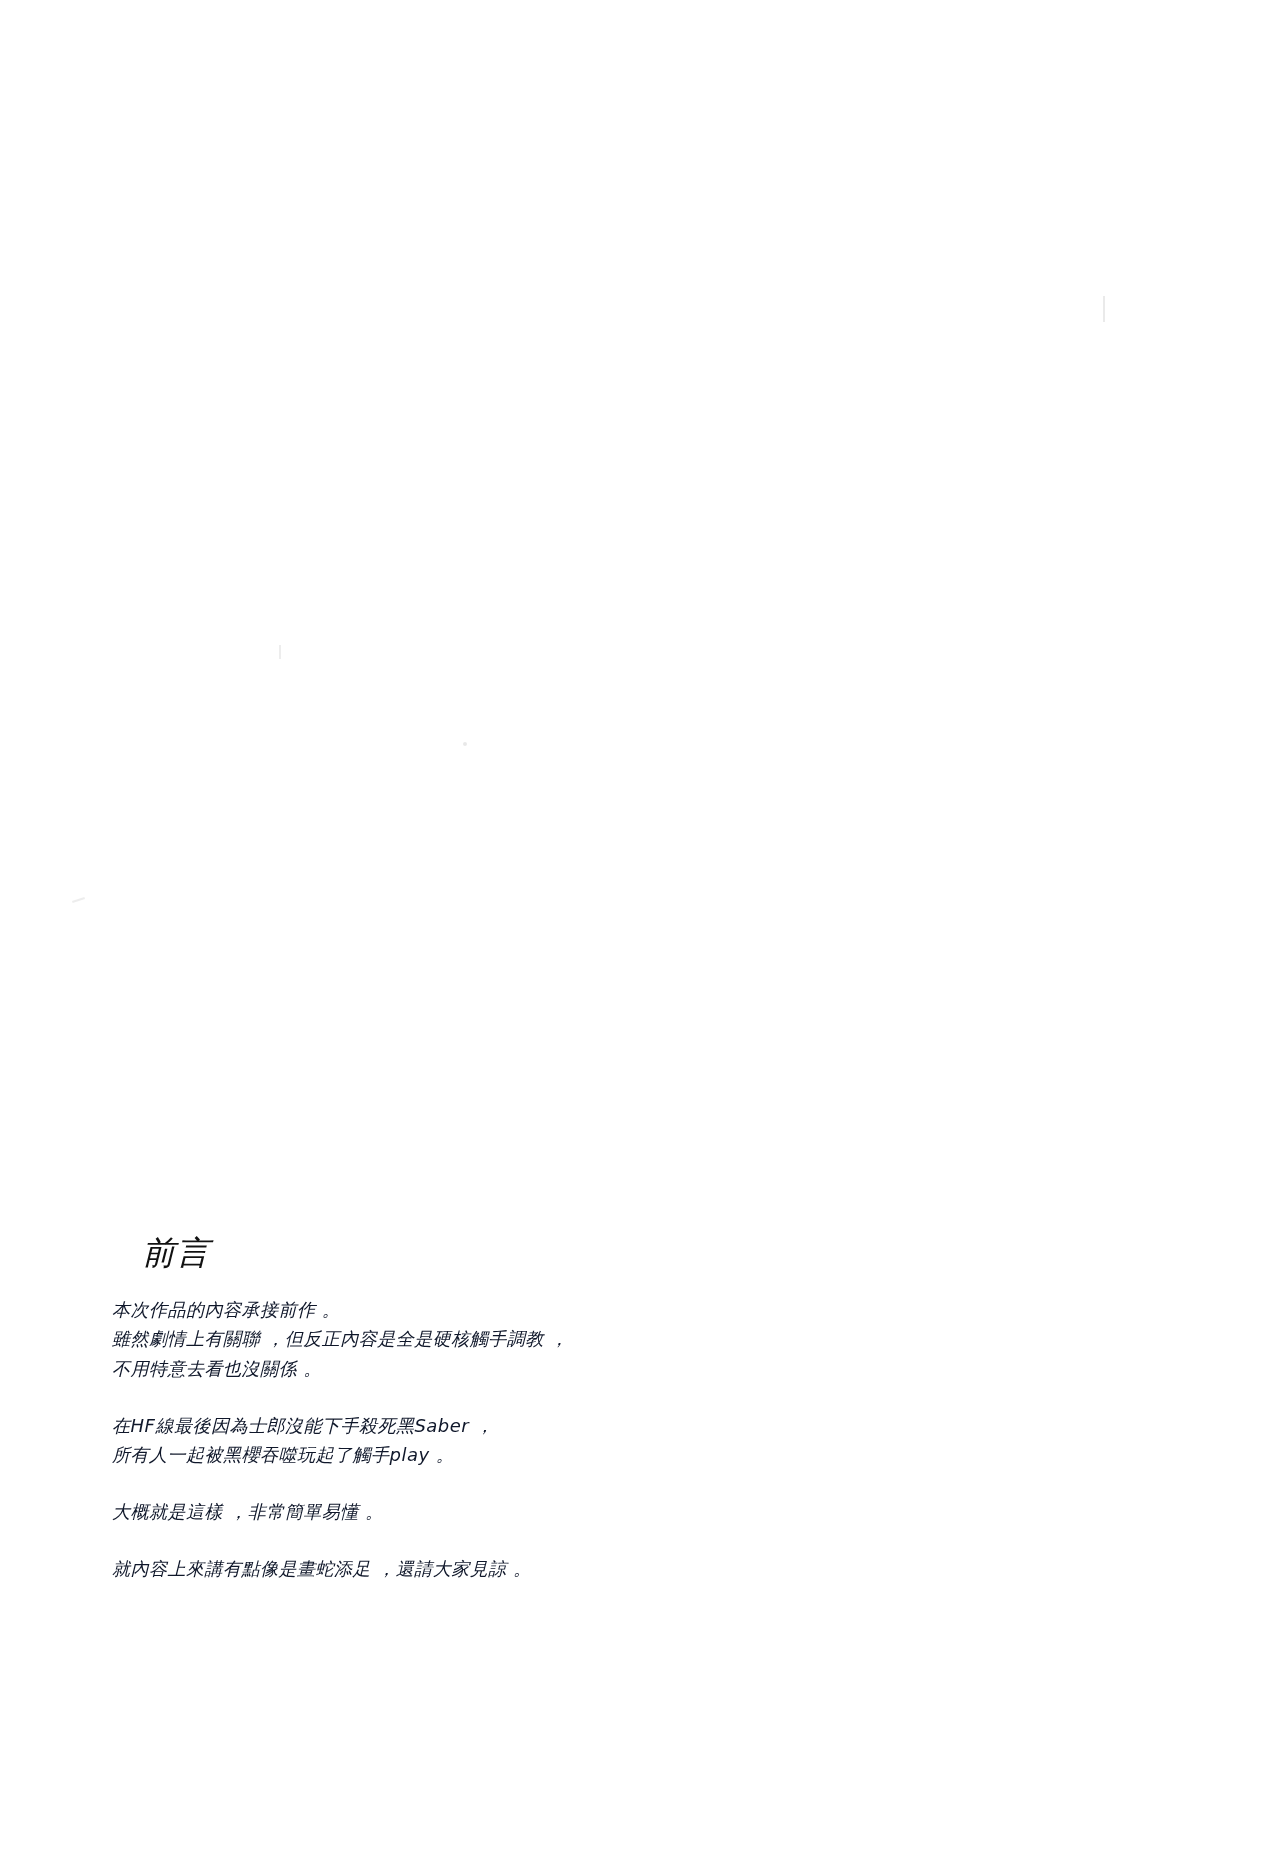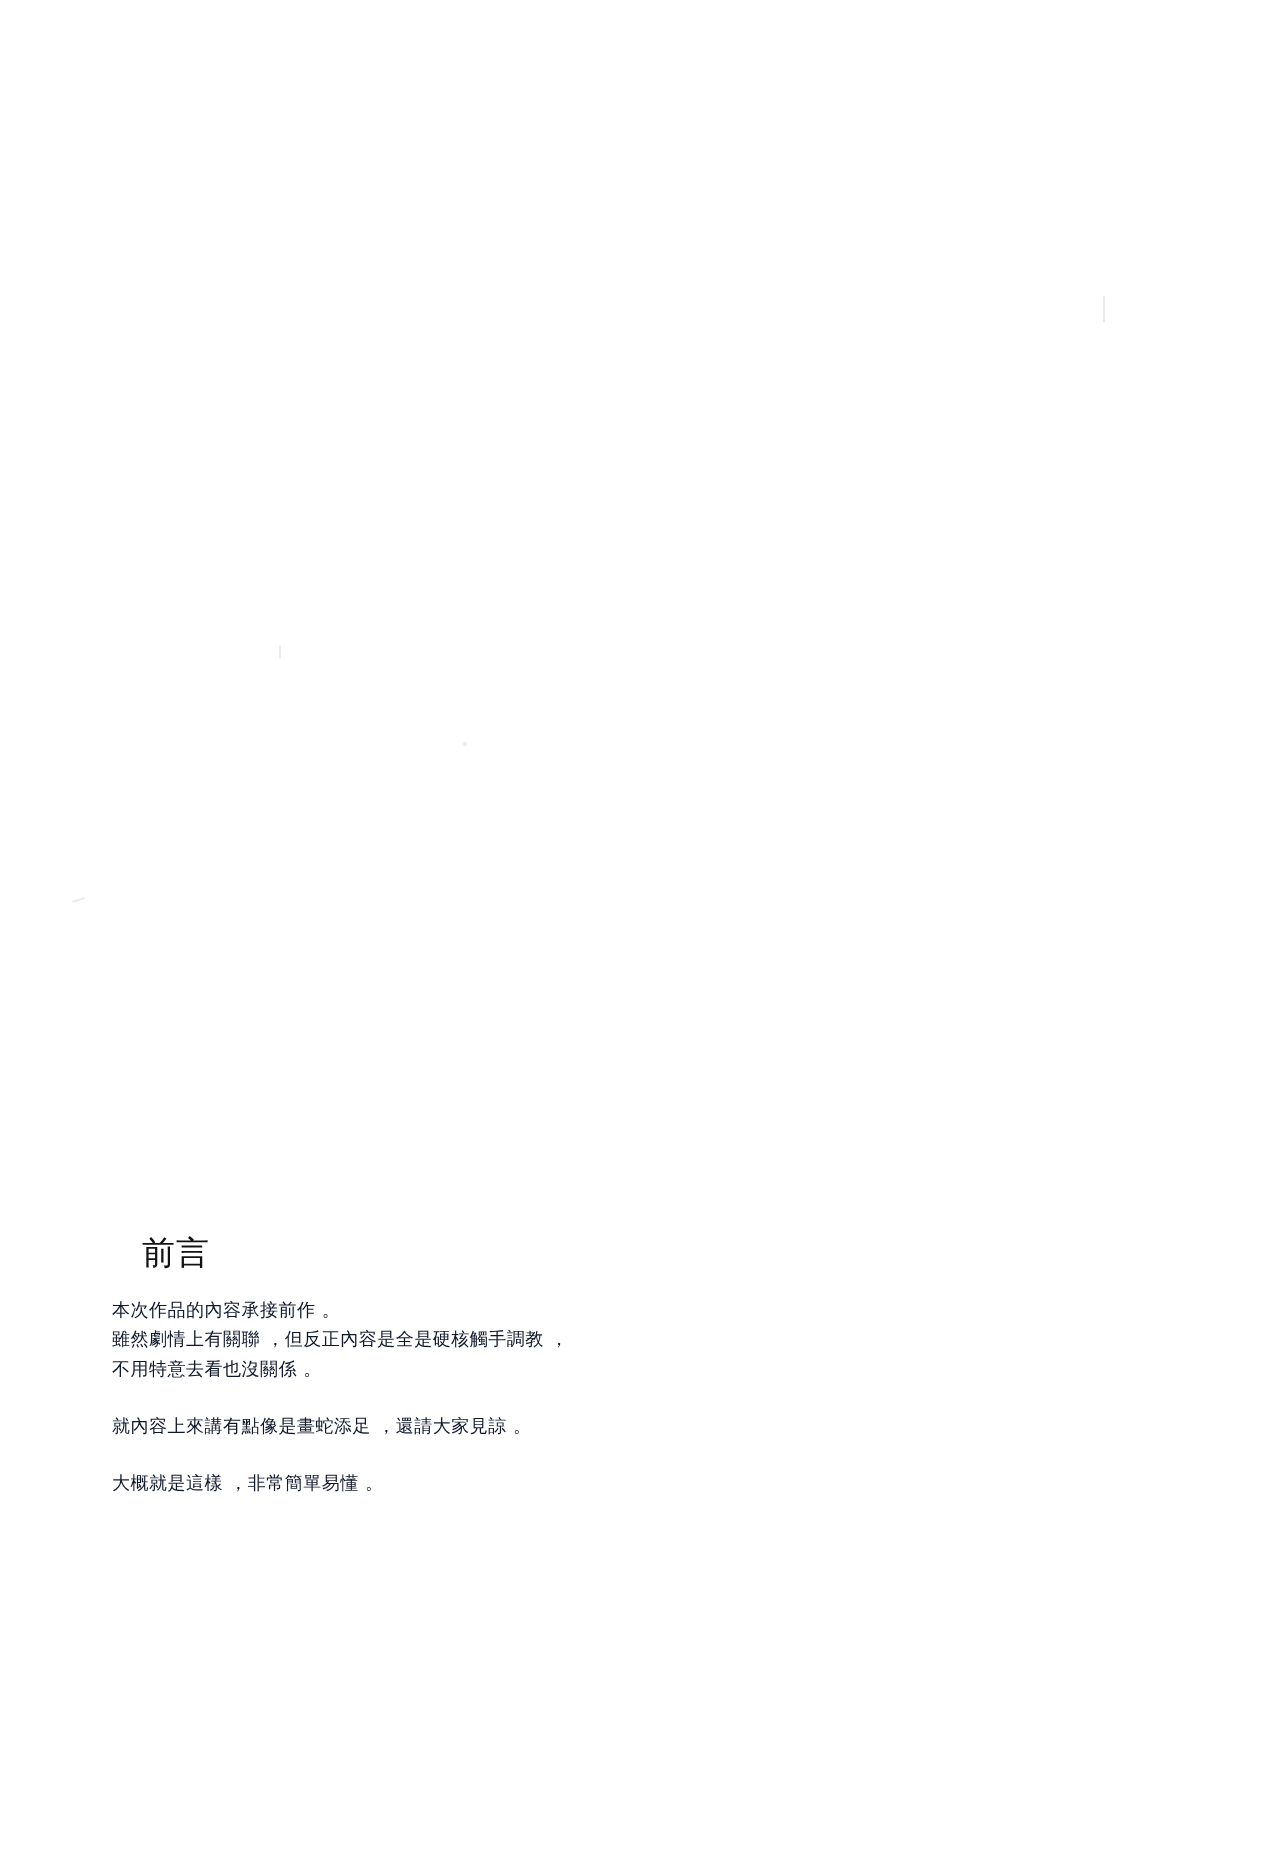--- a/index.html
+++ b/index.html
@@ -8,20 +8,21 @@
     background: #ffffff;
   }
   .page {
     position: relative;
     width: 1280px;
     height: 1597px;
     background: #ffffff;
     overflow: hidden;
     font-family: "DejaVu Sans", "Liberation Sans", sans-serif;
     color: #1a1a1a;
+    font-style: italic;
   }
   
   .speck {
     position: absolute;
     background: #d8d8d8;
   }
   .speck.s1 { left: 1103px; top: 296px; width: 2px; height: 26px; opacity: .55; }
   .speck.s2 { left: 279px;  top: 645px; width: 2px; height: 14px; opacity: .45; }
   .speck.s3 { left: 463px;  top: 742px; width: 4px; height: 4px;  opacity: .6; border-radius: 50%; }
   .speck.s4 { left: 72px;   top: 899px; width: 13px; height: 2px; opacity: .45; transform: rotate(-18deg); }
@@ -67,19 +68,21 @@
   <div class="speck s1"></div>
   <div class="speck s2"></div>
   <div class="speck s3"></div>
   <div class="speck s4"></div>
 
   <div class="content">
     <h1 class="heading">前言</h1>
     <p class="para">本次作品的內容承接前作 。
 雖然劇情上有關聯 ，但反正內容是全是硬核觸手調教 ，
 不用特意去看也沒關係 。</p>
+    <p class="para">在HF線最後因為士郎沒能下手殺死黑Saber ，
+所有人一起被黑櫻吞噬玩起了觸手play 。</p>
+    <p class="para">大概就是這樣 ，非常簡單易懂 。</p>
     <p class="para">就內容上來講有點像是畫蛇添足 ，還請大家見諒 。</p>
-    <p class="para">大概就是這樣 ，非常簡單易懂 。</p>
   </div>
 
   <div class="folio">4</div>
 
 </div>
 
 </body></html>

